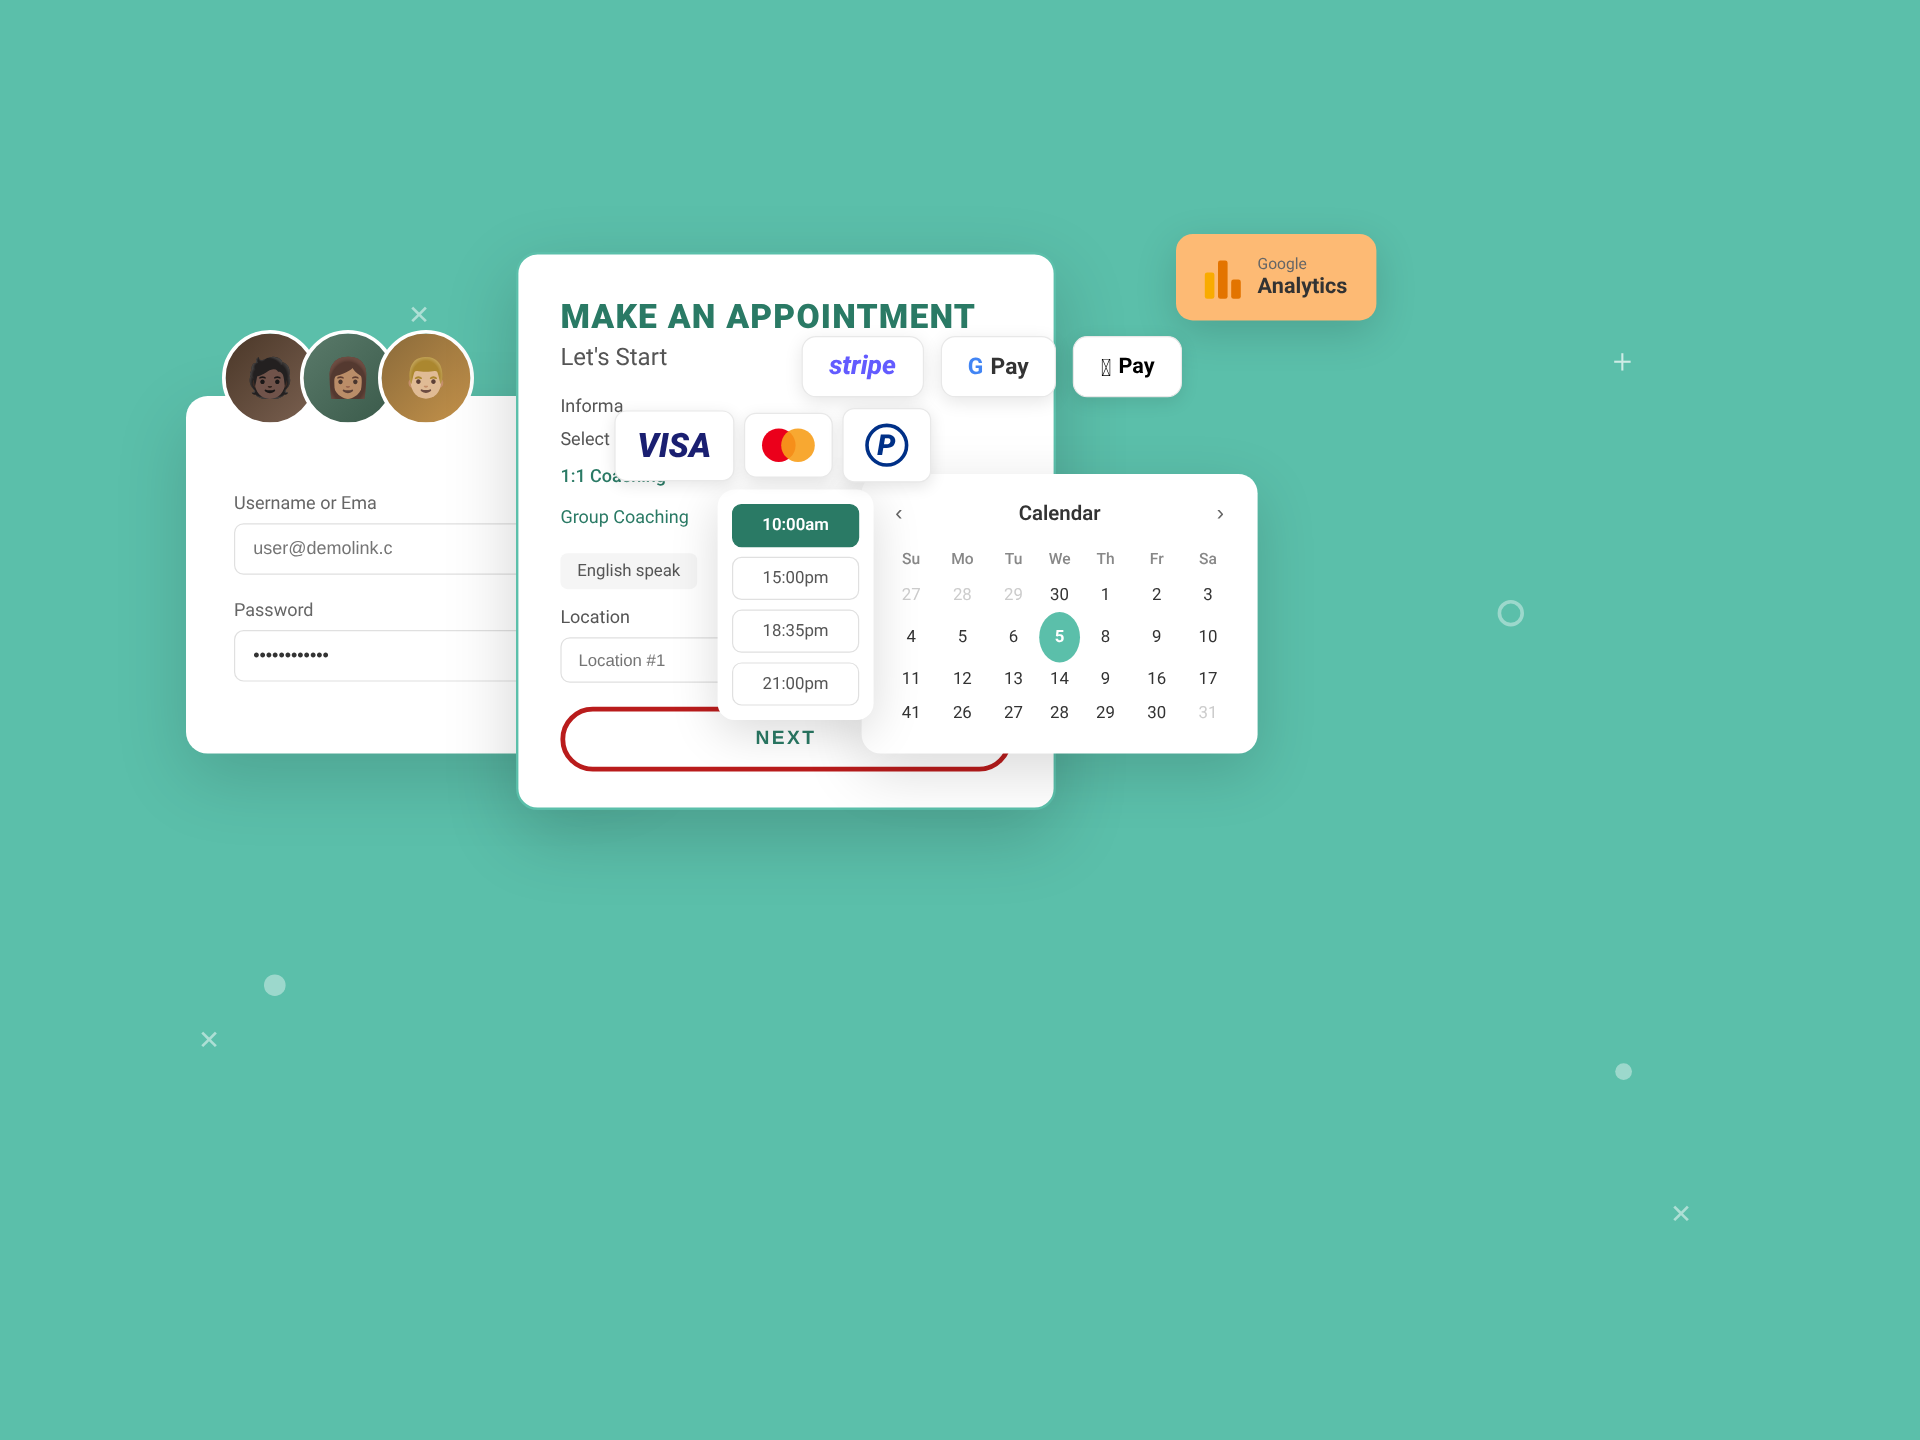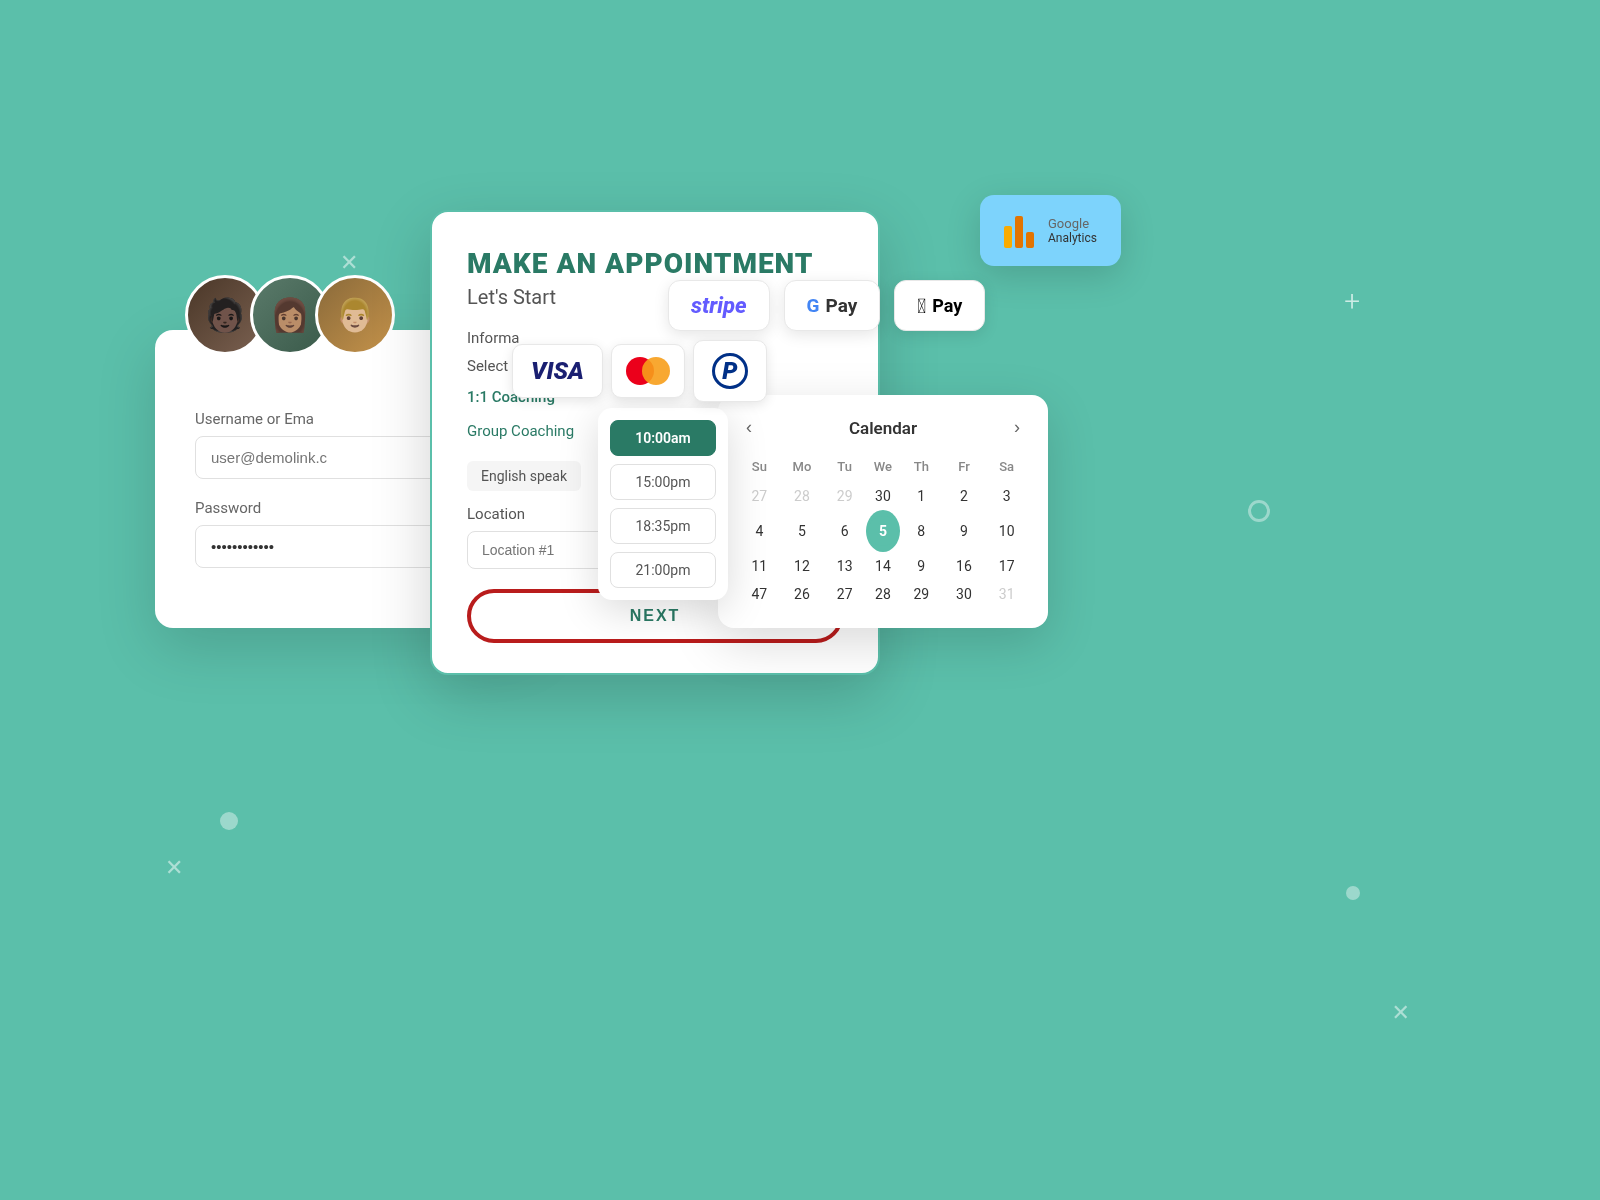--- a/index.html
+++ b/index.html
@@ -366,21 +366,21 @@
       display: flex;
       align-items: center;
       justify-content: center;
     }
 
     
     .ga-card {
       position: absolute;
       left: 980px;
       top: 195px;
-      background: #7dd3fc;
+      background: #fdba74;
       border-radius: 14px;
       padding: 18px 24px;
       box-shadow: 0 10px 35px rgba(0,0,0,0.15);
       z-index: 6;
       display: flex;
       align-items: center;
       gap: 14px;
     }
 
     .ga-bar1 { width: 8px; height: 22px; background: #f9ab00; border-radius: 2px; align-self: flex-end; }
@@ -389,21 +389,21 @@
 
     .ga-icon-bars {
       display: flex;
       align-items: flex-end;
       gap: 3px;
       height: 35px;
     }
 
     .ga-text-block { display: flex; flex-direction: column; }
     .ga-brand { font-size: 13px; color: #666; }
-    .ga-name { font-size: 12px; font-weight: 400; color: #333; }
+    .ga-name { font-size: 18px; font-weight: 700; color: #333; }
 
     
     .floating-payments {
       position: absolute;
       left: 668px;
       top: 280px;
       display: flex;
       gap: 14px;
       z-index: 9;
     }
@@ -508,21 +508,21 @@
     <span style="color:#333;font-size:19px;">Pay</span>
   </div>
   <div class="fp-badge">
     <span style="font-size:20px;"></span>
     <span style="color:#000;font-size:18px;">Pay</span>
   </div>
 </div>
 
 <div class="payment-logos-float">
   <div class="visa-logo">
-    <span style="color:#1a1f71;font-style:italic;font-weight:900;font-size:24px;">VISA</span>
+    <span style="color:#1a1f71;font-style:italic;font-weight:900;font-size:28px;">VISA</span>
   </div>
   <div class="mc-logo">
     <div class="mc-circle-left"></div>
     <div class="mc-circle-right"></div>
     <span style="position:absolute;margin-left:14px;font-size:9px;color:#fff;font-weight:700;"></span>
   </div>
   <div class="paypal-logo">
     <div class="paypal-p">P</div>
   </div>
 </div>
@@ -594,21 +594,21 @@
       <tr>
         <td>11</td>
         <td>12</td>
         <td>13</td>
         <td>14</td>
         <td>9</td>
         <td>16</td>
         <td>17</td>
       </tr>
       <tr>
-        <td>47</td>
+        <td>41</td>
         <td>26</td>
         <td>27</td>
         <td>28</td>
         <td>29</td>
         <td>30</td>
         <td class="other-month">31</td>
       </tr>
     </tbody>
   </table>
 </div>

